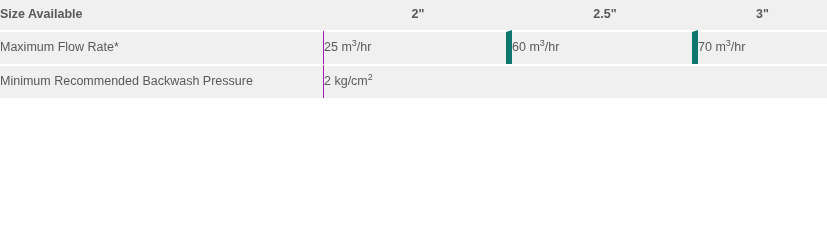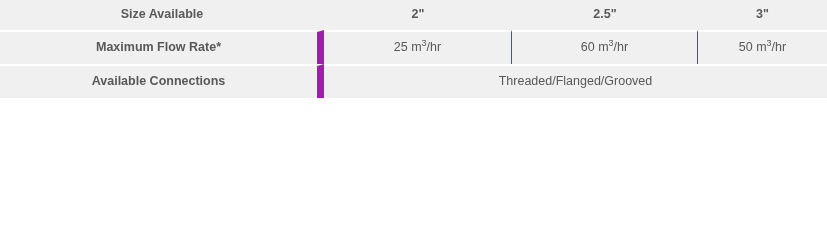--- a/index.html
+++ b/index.html
@@ -29,21 +29,20 @@
   col.c-3     { width: 129px; }
 
   #spec-table th,
   #spec-table td {
     padding: 0;
     margin: 0;
     background: #f0f0f0;
     color: #58595b;
     font-size: 12.5px;
     line-height: 1.1;
-    text-align: center;
     vertical-align: middle;
     box-sizing: border-box;
   }
 
   
   .hdr-row th {
     height: 30px;
     font-size: 16.5px;
     font-weight: bold;
     color: #4a4a4c;
@@ -55,25 +54,24 @@
     text-align: left;
     padding-left: 73px;
   }
 
   
   .data-row td {
     height: 34px;
     border-top: 2px solid #ffffff;
   }
   .data-row td.label-cell {
-    border-right: 7px solid #a21caf;
-    font-weight: bold;
+    border-right: 1px solid #a21caf;
   }
   .data-row td.val-cell {
-    border-right: 1px solid #0f766e;
+    border-right: 6px solid #0f766e;
   }
   .data-row td.val-cell.last-col {
     border-right: none;
   }
   .data-row td.merged-cell {
     border-right: none;
   }
 
   .sup {
     font-size: 0.72em;
@@ -112,31 +110,31 @@
           <span>25 m</span><span class="sup">3</span><span>/hr</span>
         </span>
       </td>
       <td class="val-cell">
         <span class="cell-text">
           <span>60 m</span><span class="sup">3</span><span>/hr</span>
         </span>
       </td>
       <td class="val-cell last-col">
         <span class="cell-text">
-          <span>50 m</span><span class="sup">3</span><span>/hr</span>
+          <span>70 m</span><span class="sup">3</span><span>/hr</span>
+        </span>
+      </td>
+    </tr>
+
+
+    <tr class="data-row">
+      <td class="label-cell">Minimum Recommended Backwash Pressure</td>
+      <td class="merged-cell" colspan="3">
+        <span class="cell-text">
+          <span>2 kg/cm</span><span class="sup">2</span><span></span>
         </span>
       </td>
     </tr>
 
 
 
-
-    <tr class="data-row">
-      <td class="label-cell">Available Connections</td>
-      <td class="merged-cell" colspan="3">
-        <span class="cell-text">
-          <span>Threaded/Flanged/Grooved</span><span class="sup"></span><span></span>
-        </span>
-      </td>
-    </tr>
-
   </tbody>
 </table>
 
 </body></html>

